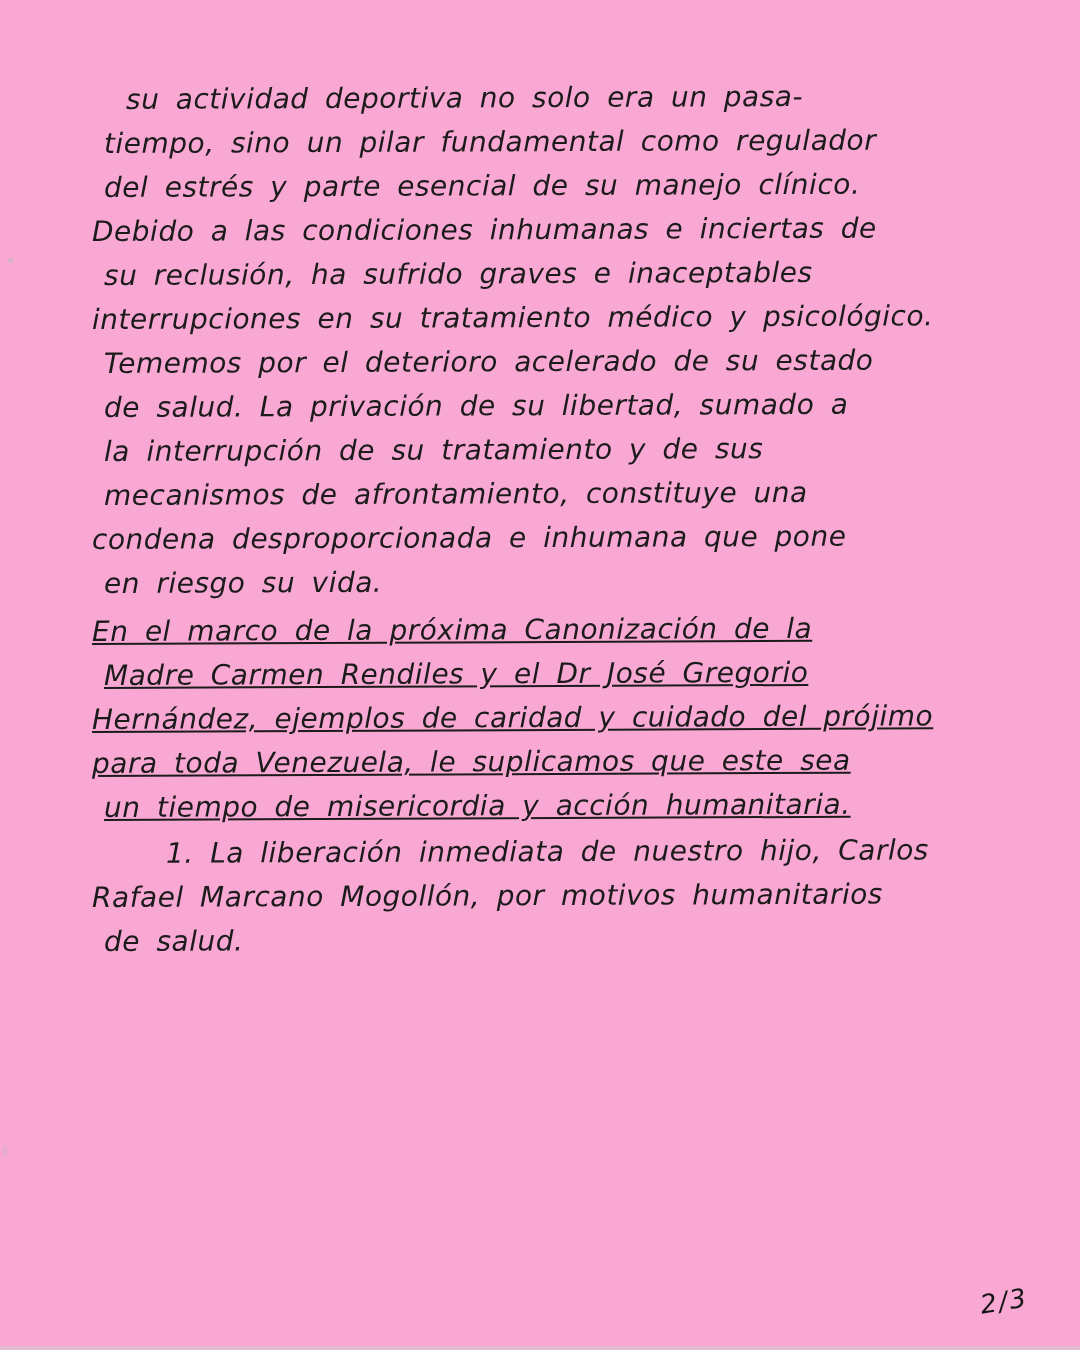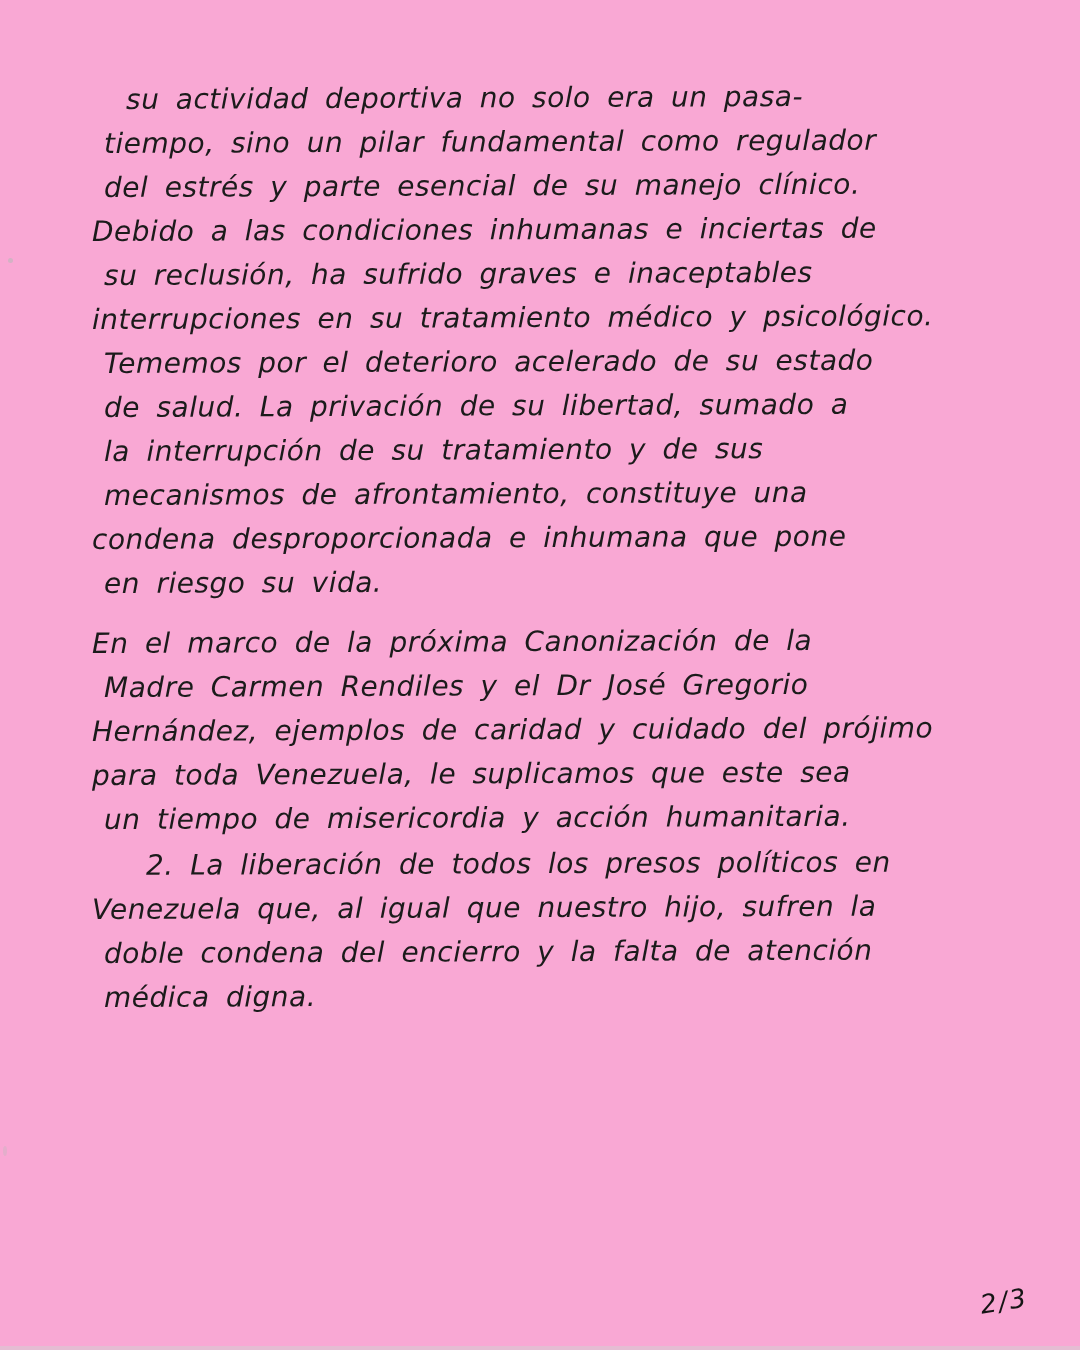--- a/index.html
+++ b/index.html
@@ -43,21 +43,21 @@
     font-size: 28px;
     line-height: 44px;
     height: 44px;
     letter-spacing: 0.5px;
     word-spacing: 7px;
     white-space: nowrap;
     transform: rotate(-0.25deg);
     transform-origin: left center;
   }
   .para { margin: 0 0 2px 0; }
-  .para.gap { margin-top: 16px; }
+  .para.gap { margin-top: 4px; text-decoration: underline; }
   .indent-sm  { padding-left: 22px; }  
   .indent-lg  { padding-left: 62px; }  
   .indent-md  { padding-left: 42px; }  
   .outdent    { margin-left: -12px; }  
 
   .page-number {
     position: absolute;
     right: 52px;
     bottom: 34px;
     font-style: italic;
@@ -95,25 +95,24 @@
 
     <div class="para gap">
       <div class="line outdent">En el marco de la próxima Canonización de la</div>
       <div class="line">Madre Carmen Rendiles y el Dr José Gregorio</div>
       <div class="line outdent">Hernández, ejemplos de caridad y cuidado del prójimo</div>
       <div class="line outdent">para toda Venezuela, le suplicamos que este sea</div>
       <div class="line">un tiempo de misericordia y acción humanitaria.</div>
     </div>
 
 
+    <div class="para">
+      <div class="line indent-lg">1. La liberación inmediata de nuestro hijo, Carlos</div>
+      <div class="line outdent">Rafael Marcano Mogollón, por motivos humanitarios</div>
+      <div class="line">de salud.</div>
+    </div>
 
-    <div class="para">
-      <div class="line indent-md">2. La liberación de todos los presos políticos en</div>
-      <div class="line outdent">Venezuela que, al igual que nuestro hijo, sufren la</div>
-      <div class="line">doble condena del encierro y la falta de atención</div>
-      <div class="line">médica digna.</div>
-    </div>
 
   </div>
 
   <div class="page-number">2/3</div>
 
 </div>
 
 </body></html>

